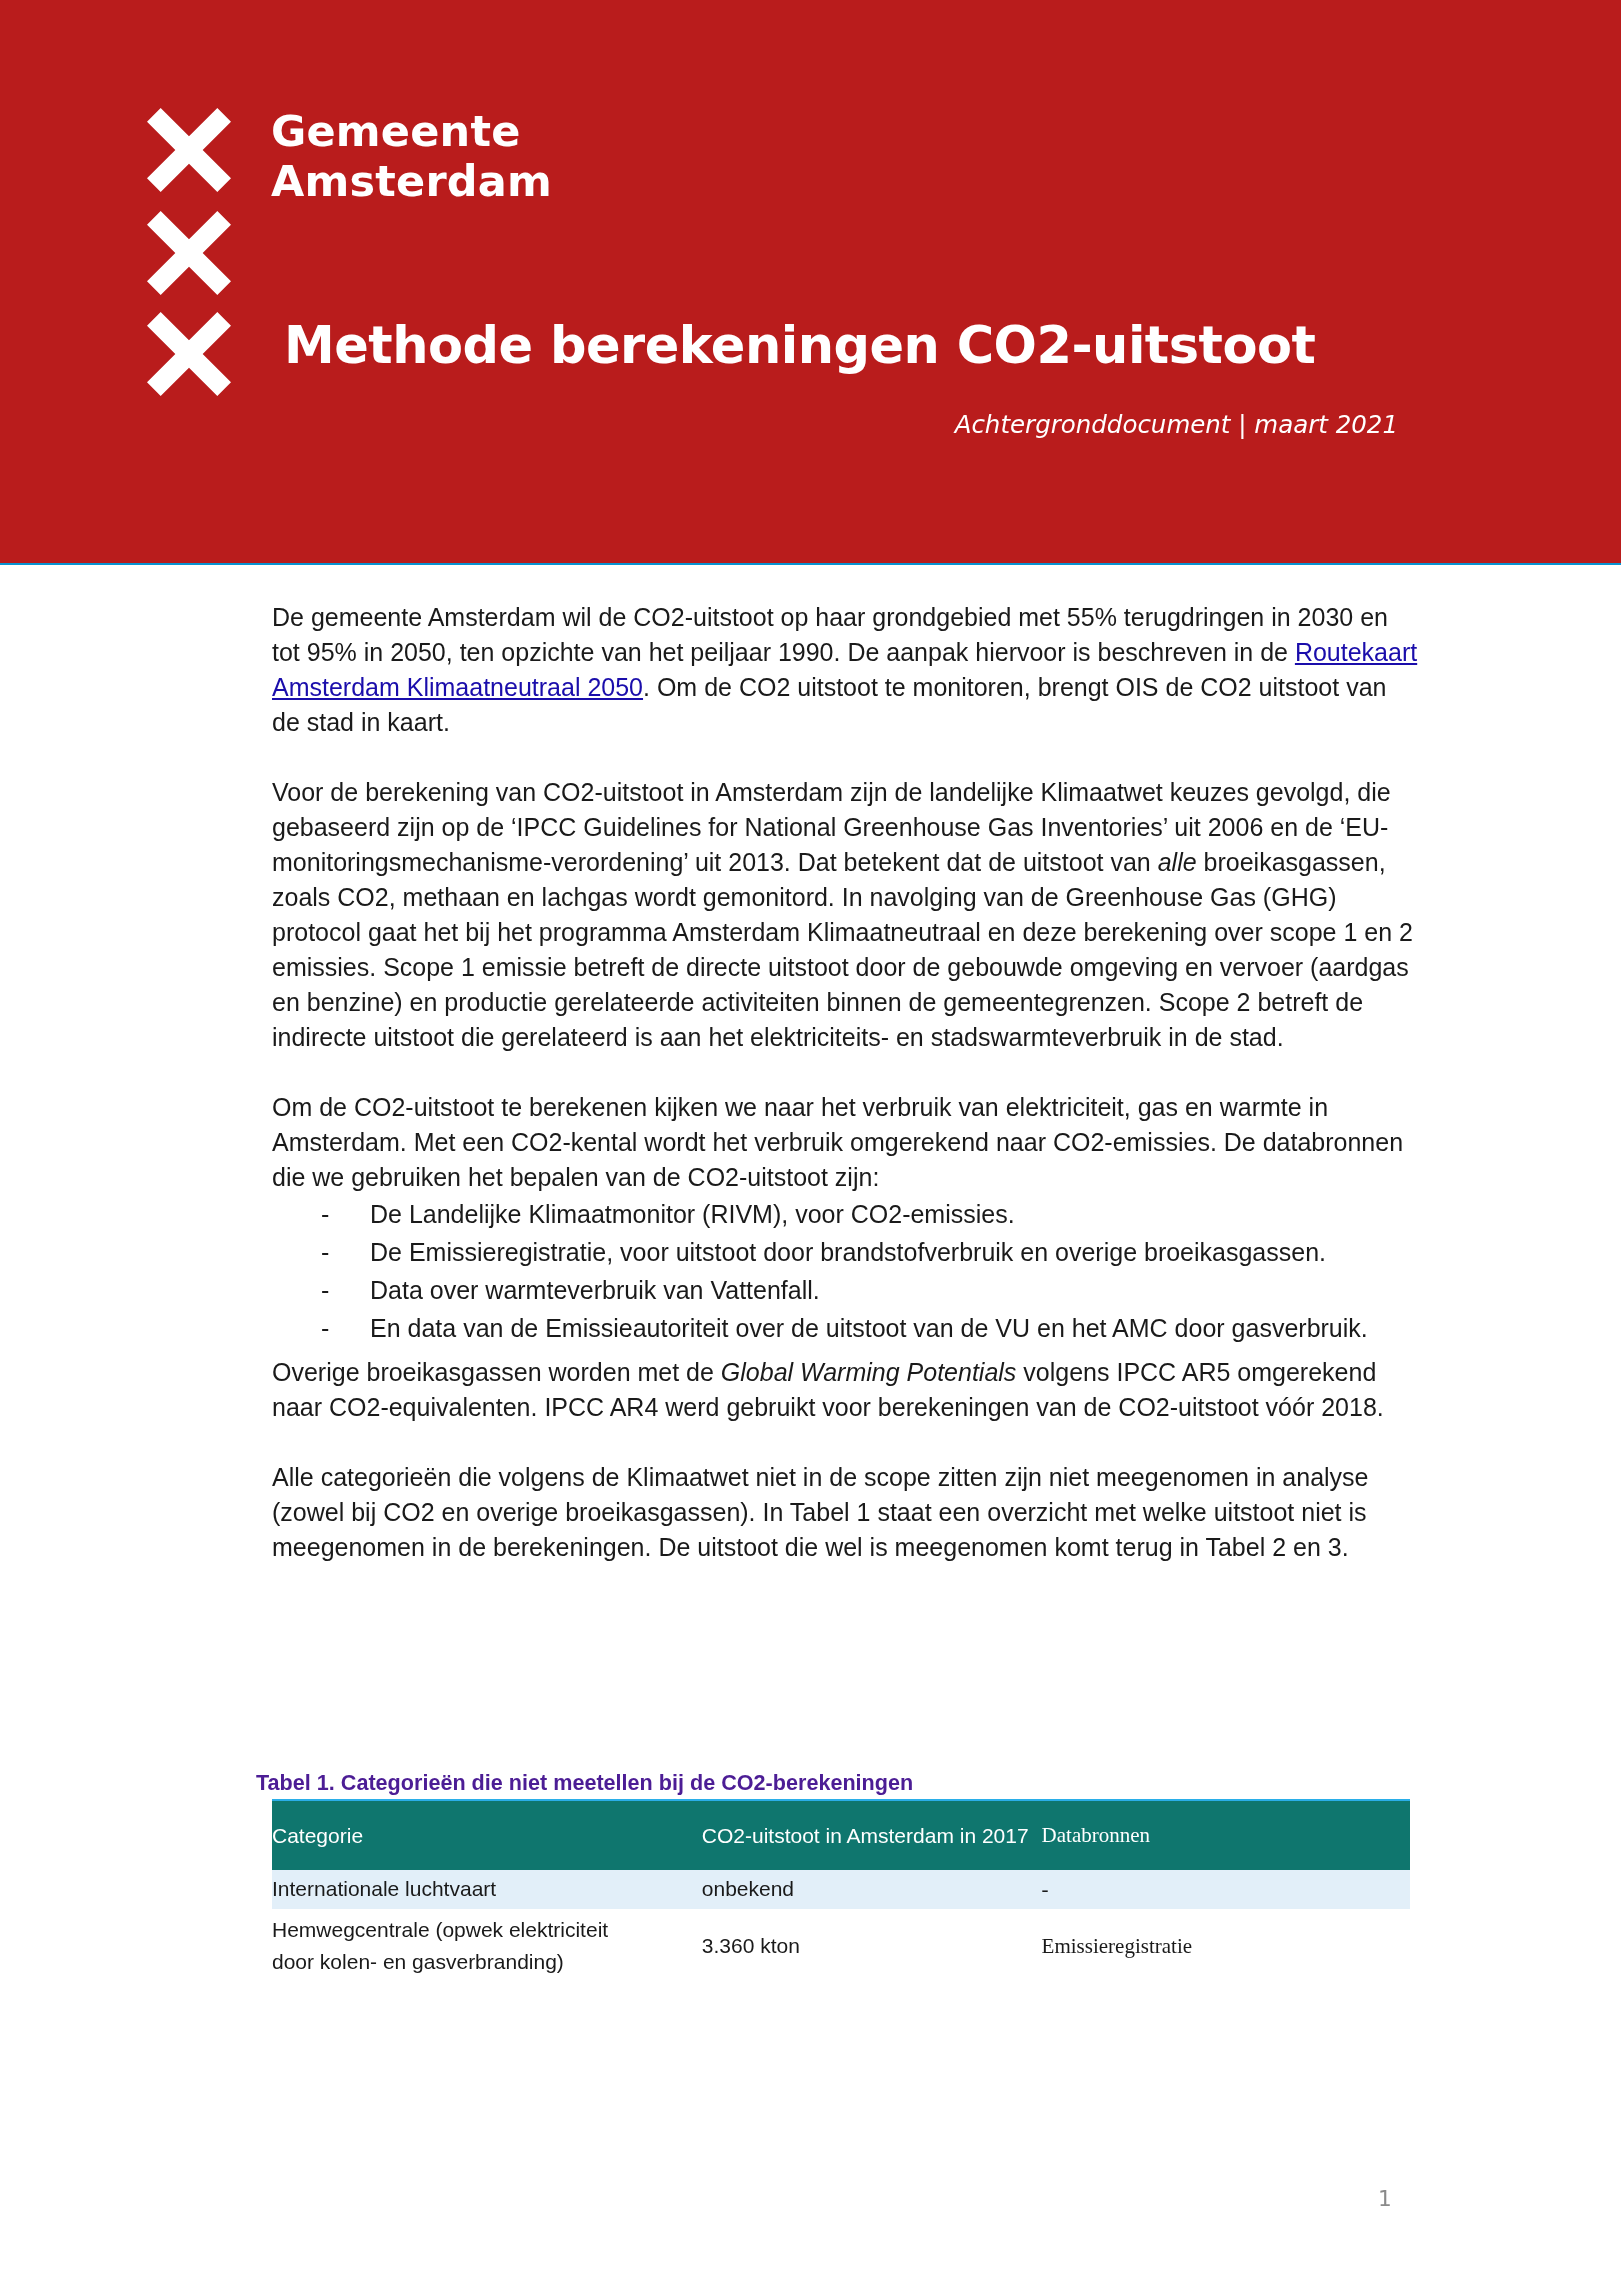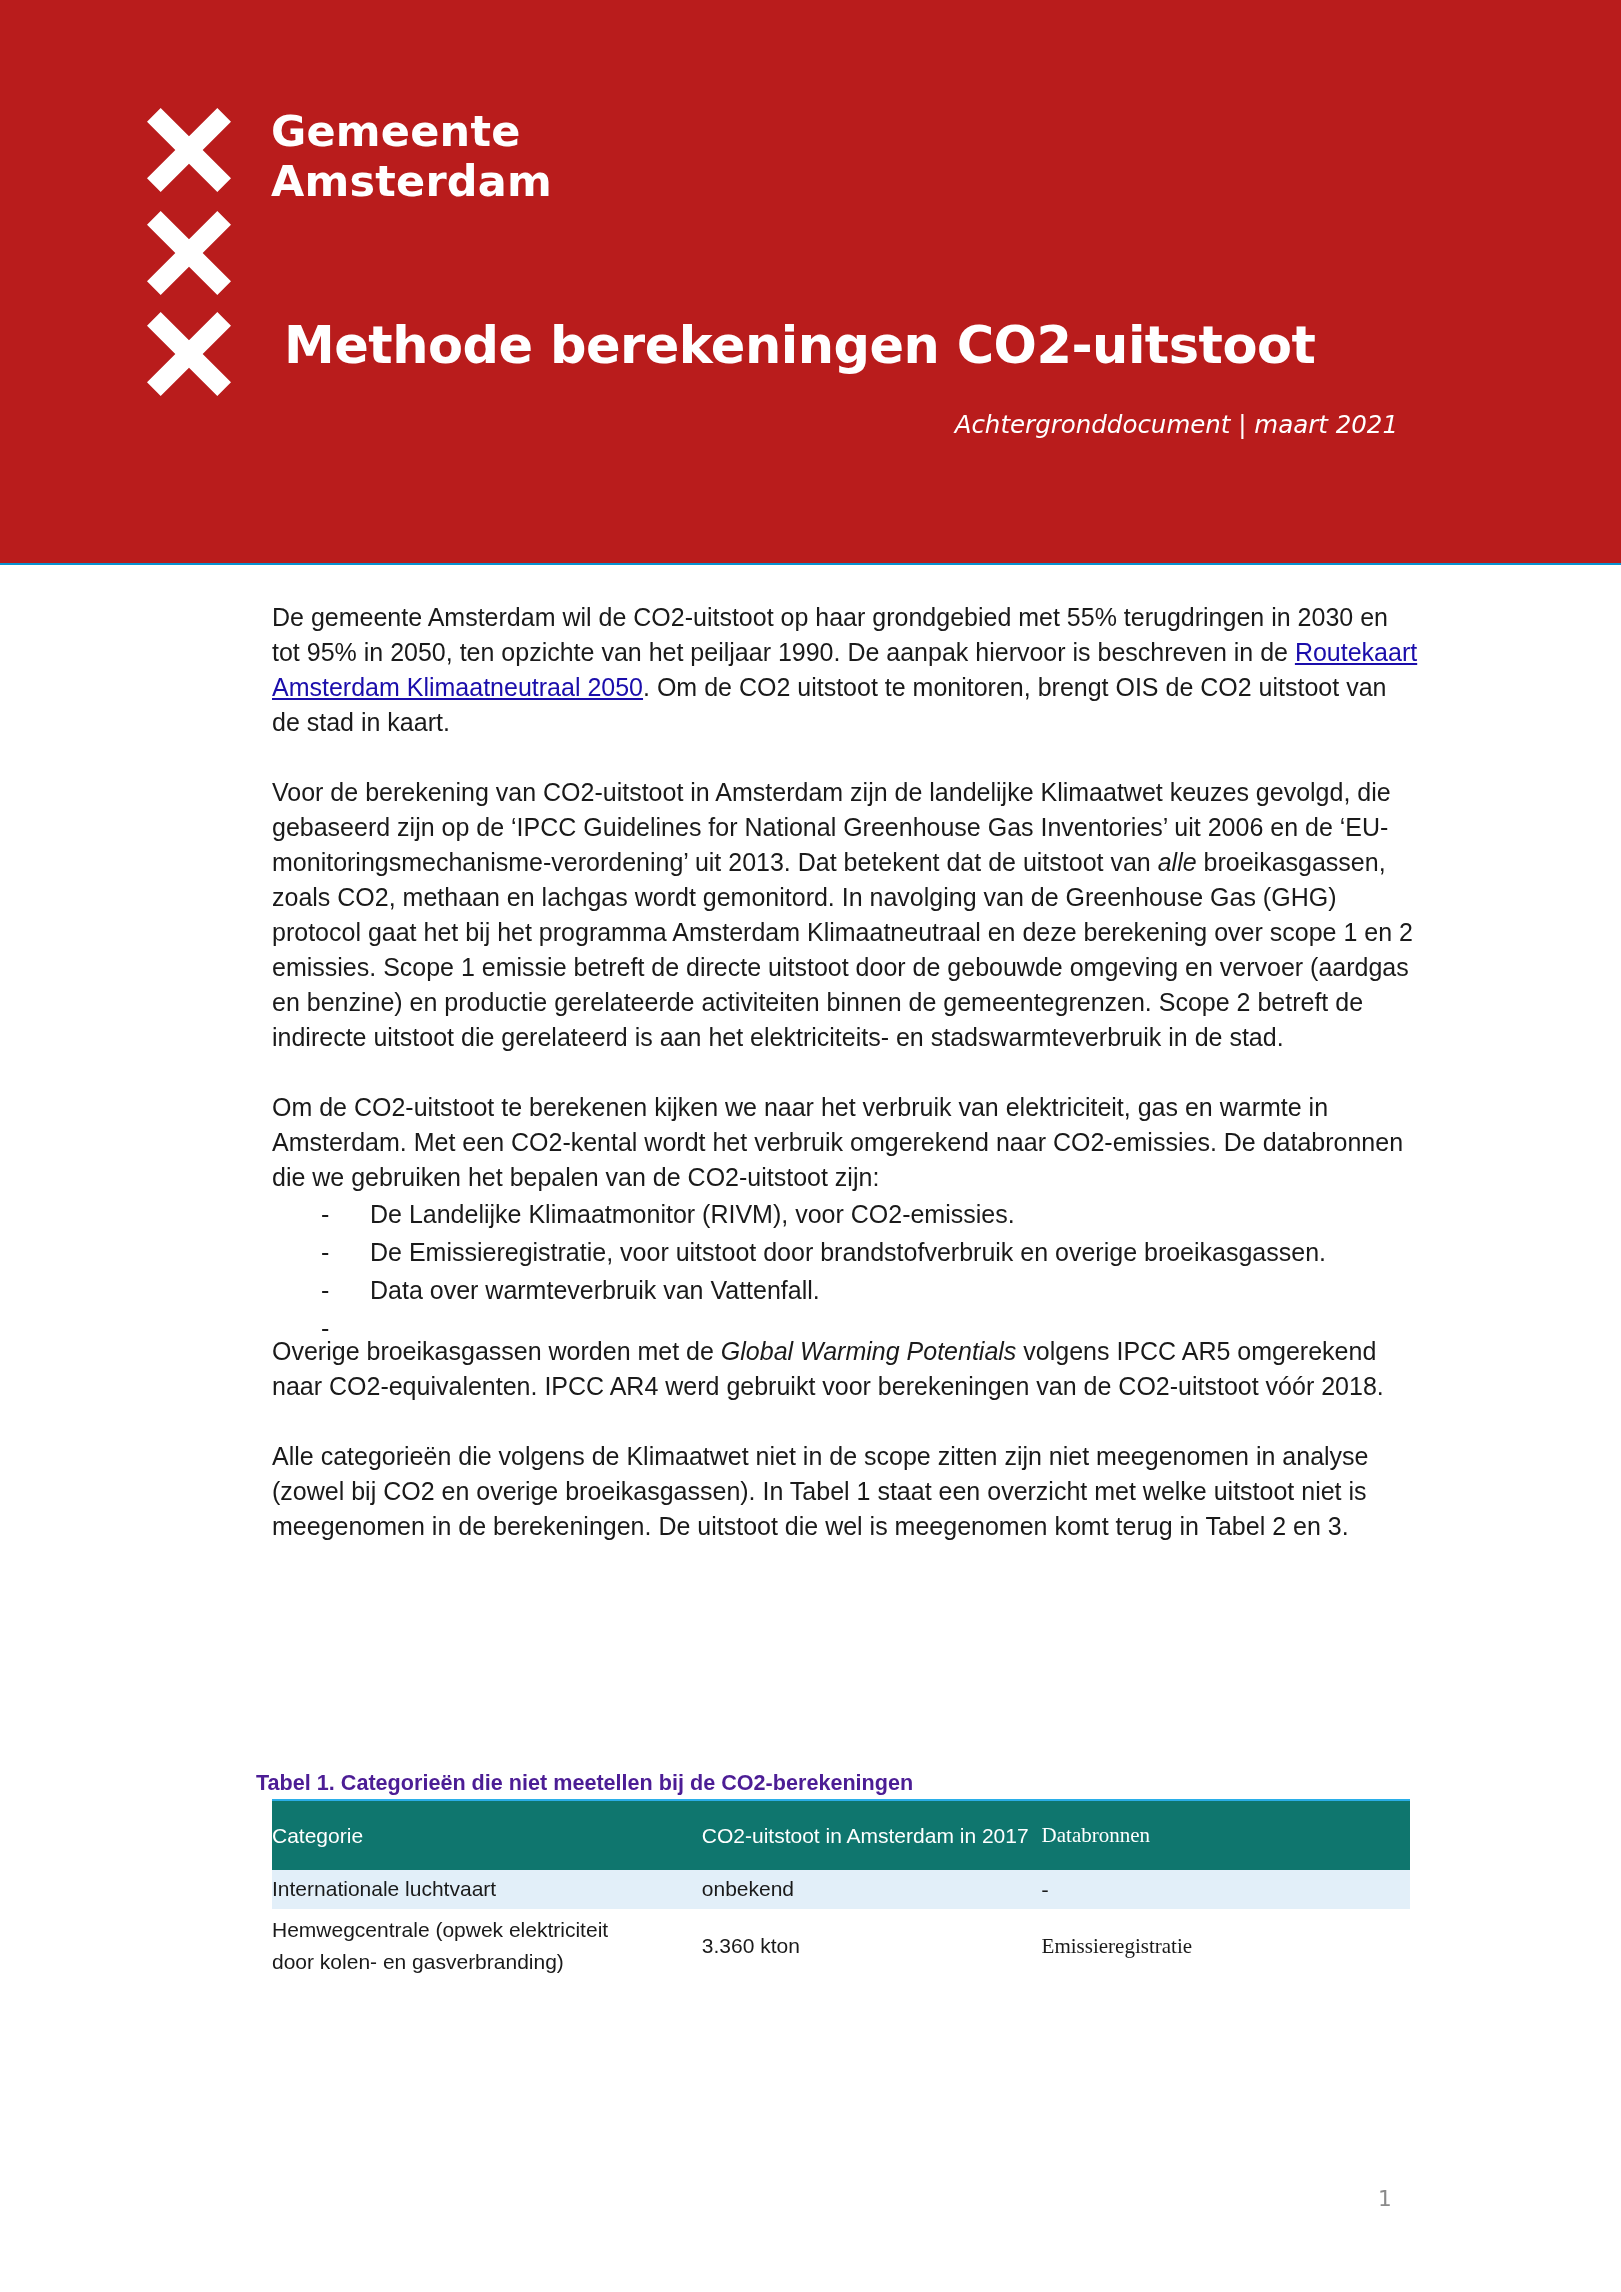--- a/index.html
+++ b/index.html
@@ -31,21 +31,21 @@
   }
   .content {
     position: absolute; left: 272px; top: 600px; width: 1147px;
     font-family: "Liberation Sans", sans-serif; font-size: 25px; line-height: 35px; color: #1a1a1a;
   }
   .content p { margin: 0 0 35px 0; }
   .content a { color: #1a0dab; text-decoration: underline; }
   ul.dash { list-style: none; margin: 0 0 0 0; padding: 0; }
   ul.dash li { position: relative; padding-left: 98px; line-height: 38px; }
   ul.dash li .dash-mark { position: absolute; left: 49px; top: 0; }
-  .list-block { margin-bottom: 25px; }
+  .list-block { margin-bottom: 8px; }
   .table-caption {
     position: absolute; left: 256px; top: 1770px; font-weight: bold; font-size: 21.6px; color: #4c1d95;
     font-family: "Liberation Sans", sans-serif;
   }
   table.t1 {
     position: absolute; left: 272px; top: 1799px; width: 1138px; border-collapse: collapse;
     font-family: "Liberation Sans", sans-serif; font-size: 21px; color: #1a1a1a;
   }
   table.t1 th {
     background: #0f766e; color: #fff; font-weight: normal; text-align: left;
@@ -95,21 +95,21 @@
   <p><span>De gemeente Amsterdam wil de CO2-uitstoot op haar grondgebied met 55% terugdringen in 2030 en tot 95% in 2050, ten opzichte van het peiljaar 1990. De aanpak hiervoor is beschreven in de </span><a href="#">Routekaart Amsterdam Klimaatneutraal 2050</a><span>. Om de CO2 uitstoot te monitoren, brengt OIS de CO2 uitstoot van de stad in kaart.</span></p>
 
   <p><span>Voor de berekening van CO2-uitstoot in Amsterdam zijn de landelijke Klimaatwet keuzes gevolgd, die gebaseerd zijn op de ‘IPCC Guidelines for National Greenhouse Gas Inventories’ uit 2006 en de ‘EU-monitoringsmechanisme-verordening’ uit 2013. Dat betekent dat de uitstoot van </span><em>alle</em><span> broeikasgassen, zoals CO2, methaan en lachgas wordt gemonitord. In navolging van de Greenhouse Gas (GHG) protocol gaat het bij het programma Amsterdam Klimaatneutraal en deze berekening over scope 1 en 2 emissies. Scope 1 emissie betreft de directe uitstoot door de gebouwde omgeving en vervoer (aardgas en benzine) en productie gerelateerde activiteiten binnen de gemeentegrenzen. Scope 2 betreft de indirecte uitstoot die gerelateerd is aan het elektriciteits- en stadswarmteverbruik in de stad.</span></p>
 
   <div class="list-block">
     <div>Om de CO2-uitstoot te berekenen kijken we naar het verbruik van elektriciteit, gas en warmte in Amsterdam. Met een CO2-kental wordt het verbruik omgerekend naar CO2-emissies. De databronnen die we gebruiken het bepalen van de CO2-uitstoot zijn:</div>
     <ul class="dash">
       <li><span class="dash-mark">-</span><span>De Landelijke Klimaatmonitor (RIVM), voor CO2-emissies.</span></li>
       <li><span class="dash-mark">-</span><span>De Emissieregistratie, voor uitstoot door brandstofverbruik en overige broeikasgassen.</span></li>
       <li><span class="dash-mark">-</span><span>Data over warmteverbruik van Vattenfall.</span></li>
-      <li><span class="dash-mark">-</span></li>
+      <li><span class="dash-mark">-</span><span>En data van de Emissieautoriteit over de uitstoot van de VU en het AMC door gasverbruik.</span></li>
     </ul>
   </div>
 
   <p><span>Overige broeikasgassen worden met de </span><em>Global Warming Potentials</em><span> volgens IPCC AR5 omgerekend naar CO2-equivalenten. IPCC AR4 werd gebruikt voor berekeningen van de CO2-uitstoot vóór 2018.</span></p>
 
   <p>Alle categorieën die volgens de Klimaatwet niet in de scope zitten zijn niet meegenomen in analyse (zowel bij CO2 en overige broeikasgassen). In Tabel 1 staat een overzicht met welke uitstoot niet is meegenomen in de berekeningen. De uitstoot die wel is meegenomen komt terug in Tabel 2 en 3.</p>
 </div>
 
 <div class="table-caption">Tabel 1. Categorieën die niet meetellen bij de CO2-berekeningen</div>
 

